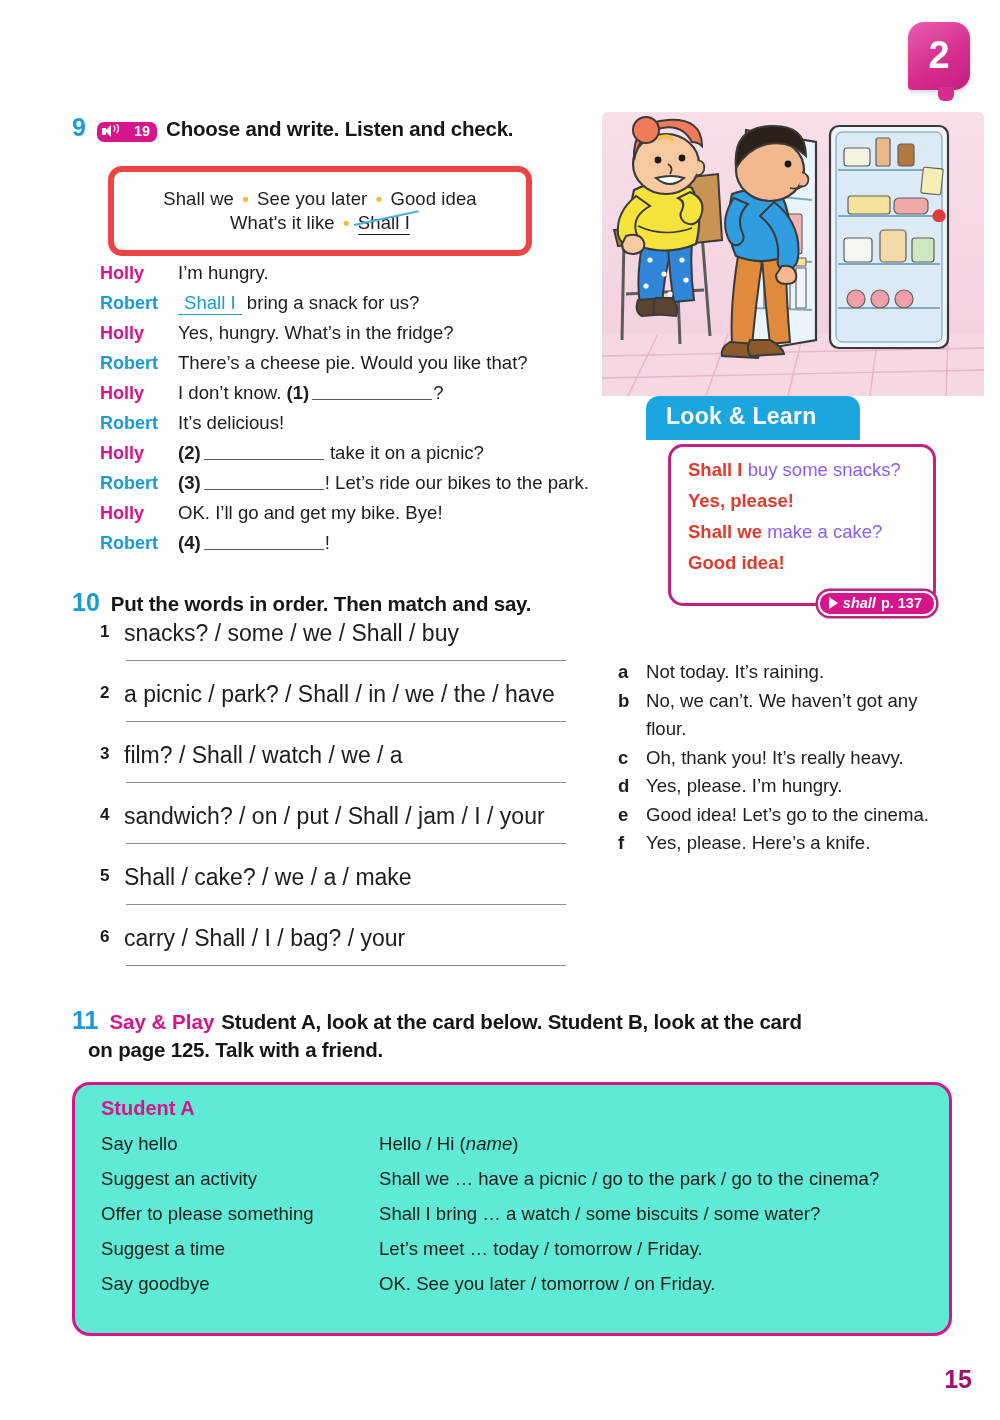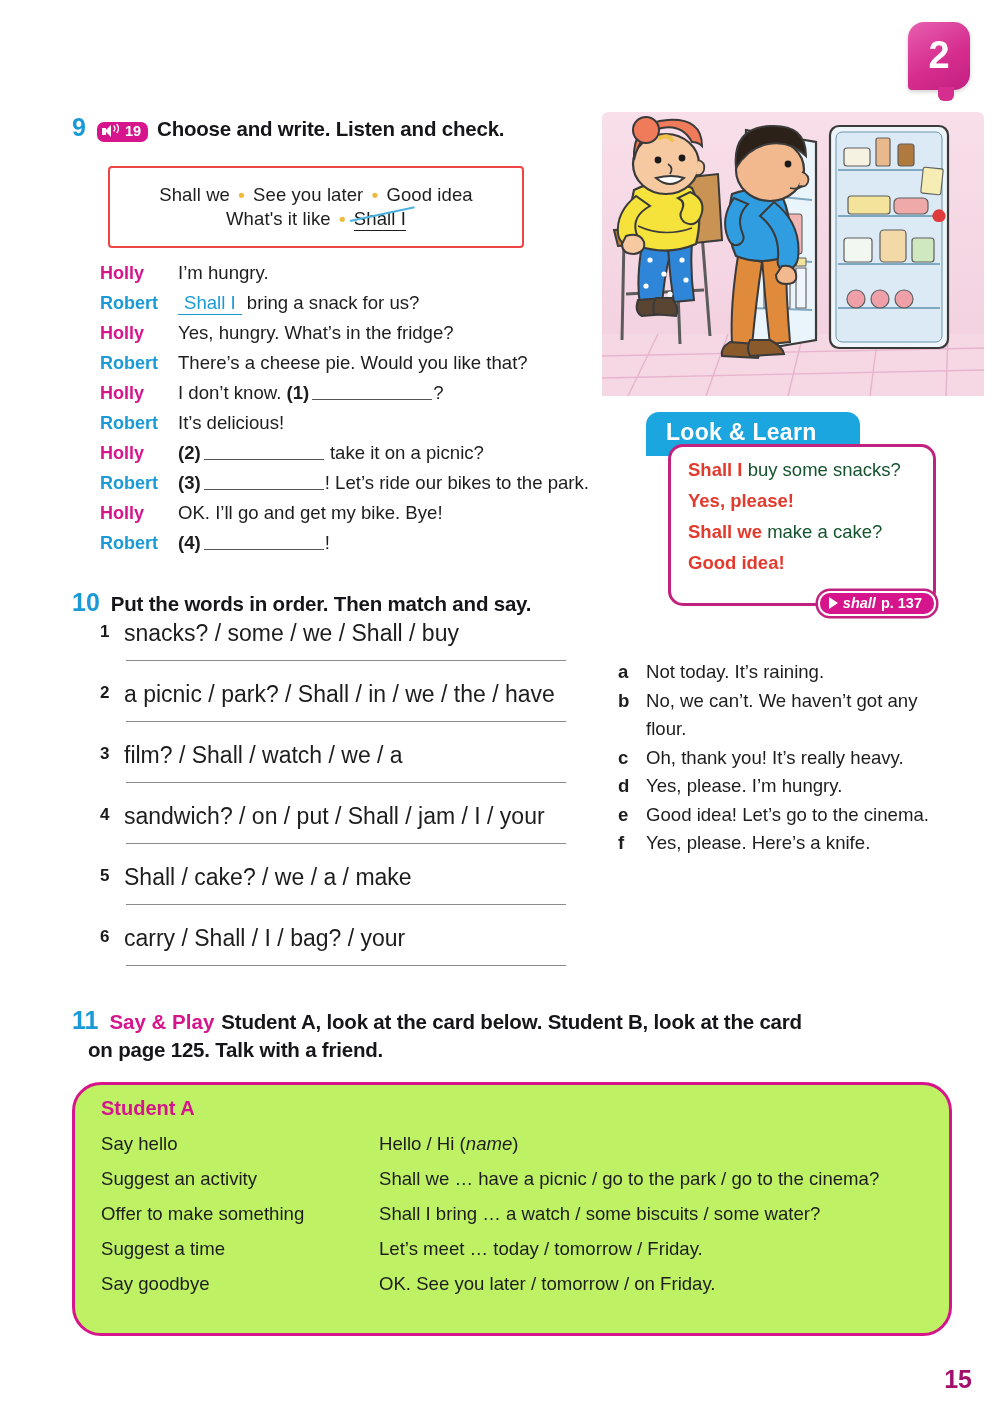--- a/index.html
+++ b/index.html
@@ -48,21 +48,21 @@
   .audio-chip .spk:after{
     content:"";position:absolute;left:3px;top:0px;border-style:solid;
     border-width:6.5px 6px 6.5px 0;border-color:transparent #fff transparent transparent;
   }
   .audio-chip .wv{position:absolute;left:16px;top:1px;width:8px;height:11px;}
   .audio-chip .num{font-size:14.5px;font-weight:bold;letter-spacing:0;line-height:1;}
 
   
   .wordbank{
     position:absolute;left:108px;top:166px;width:412px;height:78px;
-    border:2px solid #ef4444;border-radius:4px;background:#fff;
+    border:6px solid #ef4444;border-radius:14px;background:#fff;
     display:flex;flex-direction:column;align-items:center;justify-content:center;
     gap:2px;
   }
   .wordbank .row{font-size:18.5px;color:#1d1d1d;letter-spacing:.1px;}
   .wordbank .dot{color:#f0b83c;font-weight:bold;padding:0 3px;}
   .struck{position:relative;display:inline-block;border-bottom:1.6px solid #1d1d1d;}
   .struck:after{
     content:"";position:absolute;left:-4px;top:58%;width:calc(100% + 14px);height:2.4px;
     background:#49b0e0;transform:rotate(-12deg);transform-origin:left center;
   }
@@ -77,34 +77,34 @@
   .answered{color:#1b9ad6;border-bottom:1.5px solid #1b9ad6;padding:0 6px 1px 6px;}
   .blank{display:inline-block;border-bottom:1.5px solid #555;width:120px;height:16px;
          margin:0 1px -1px 3px;}
   .bnum{font-weight:bold;}
 
   
   .illus{position:absolute;left:598px;top:108px;width:390px;height:292px;overflow:hidden;}
 
   
   .ll-tab{
-    position:absolute;left:646px;top:412px;width:214px;height:44px;
+    position:absolute;left:646px;top:396px;width:214px;height:44px;
     background:#1ba6e0;border-radius:13px 13px 0 0;
   }
   .ll-tab span{
     position:absolute;left:20px;top:7px;color:#fff;font-size:23px;font-weight:bold;
     letter-spacing:.3px;
   }
   .ll-box{
     position:absolute;left:668px;top:444px;width:262px;height:156px;
     border:3px solid #c2227f;border-radius:15px;background:#fff;
   }
   .ll-box .ln{position:absolute;left:17px;font-size:18.5px;white-space:nowrap;}
   .ll-box .hl{color:#e23b2e;font-weight:bold;}
-  .ll-box .plain{color:#14532d;}
+  .ll-box .plain{color:#8b5cf6;}
   .ll-ref{
     position:absolute;right:-3px;bottom:-13px;background:#d6158c;color:#fff;
     border:2.5px solid #fff;border-radius:12px;padding:2px 12px 3px 9px;
     font-size:14.5px;white-space:nowrap;display:flex;align-items:center;gap:5px;
     box-shadow:0 0 0 2.5px #c2227f;
   }
   .ll-ref .tri{width:0;height:0;border-style:solid;border-width:6px 0 6px 9px;
     border-color:transparent transparent transparent #fff;}
   .ll-ref i{font-style:italic;font-weight:bold;}
   .ll-ref b{font-weight:bold;}
@@ -117,21 +117,21 @@
   .q-line{position:absolute;left:26px;top:38px;width:440px;border-bottom:1.5px solid #8b8b8b;}
 
   .ex10-ans{position:absolute;left:618px;top:658px;width:330px;}
   .a-row{position:relative;font-size:18.6px;line-height:28.5px;margin-bottom:0;
          padding-left:28px;color:#1d1d1d;}
   .a-let{position:absolute;left:0;top:0;font-weight:bold;}
 
   
   .card{
     position:absolute;left:72px;top:1082px;width:874px;height:248px;
-    border:3.5px solid #d6158c;border-radius:29px;background:#bef264;
+    border:3.5px solid #d6158c;border-radius:18px;background:#5eead4;
   }
   .card-title{
     position:absolute;left:26px;top:12px;color:#d6158c;font-weight:bold;font-size:20px;
   }
   .card-row{position:absolute;left:26px;width:820px;height:35px;}
   .card-label{position:absolute;left:0;top:0;font-size:18.6px;color:#1d1d1d;white-space:nowrap;}
   .card-value{position:absolute;left:278px;top:0;font-size:18.6px;color:#1d1d1d;white-space:nowrap;}
   .card-value em{font-style:italic;}
 
   .pagenum{
@@ -148,21 +148,21 @@
   </div>
 
   <div class="ex-head" style="left:72px;top:113px;">
     <span class="ex-num">9</span>
     <span class="audio-chip">
       <span class="spk"></span>
       <svg class="wv" viewBox="0 0 8 11">
         <path d="M1 3 Q3 5.5 1 8" stroke="#fff" stroke-width="1.3" fill="none" stroke-linecap="round"></path>
         <path d="M4 1.5 Q7 5.5 4 9.5" stroke="#fff" stroke-width="1.3" fill="none" stroke-linecap="round"></path>
       </svg>
-      <span class="num" style="margin-left:6px;">19</span>
+      <span class="num" style="margin-left:15px;">19</span>
     </span>
     <span class="ex-title">Choose and write. Listen and check.</span>
   </div>
 
   <div class="wordbank">
     <div class="row">
       <span>Shall we</span>
       <span class="dot">•</span>
       <span>See you later</span>
       <span class="dot">•</span>
@@ -421,21 +421,21 @@
     <div class="card-title">Student A</div>
   <div class="card-row" style="top: 48px;">
         <span class="card-label">Say hello</span>
         <span class="card-value">Hello / Hi (<em>name</em>)</span>
       </div>
       <div class="card-row" style="top: 83px;">
         <span class="card-label">Suggest an activity</span>
         <span class="card-value">Shall we … have a picnic / go to the park / go to the cinema?</span>
       </div>
       <div class="card-row" style="top: 118px;">
-        <span class="card-label">Offer to make something</span>
+        <span class="card-label">Offer to please something</span>
         <span class="card-value">Shall I bring … a watch / some biscuits / some water?</span>
       </div>
       <div class="card-row" style="top: 188px;">
         <span class="card-label">Say goodbye</span>
         <span class="card-value">OK. See you later / tomorrow / on Friday.</span>
       </div>
       <div class="card-row" style="top: 153px;">
         <span class="card-label">Suggest a time</span>
         <span class="card-value">Let’s meet … today / tomorrow / Friday.</span>
       </div>

